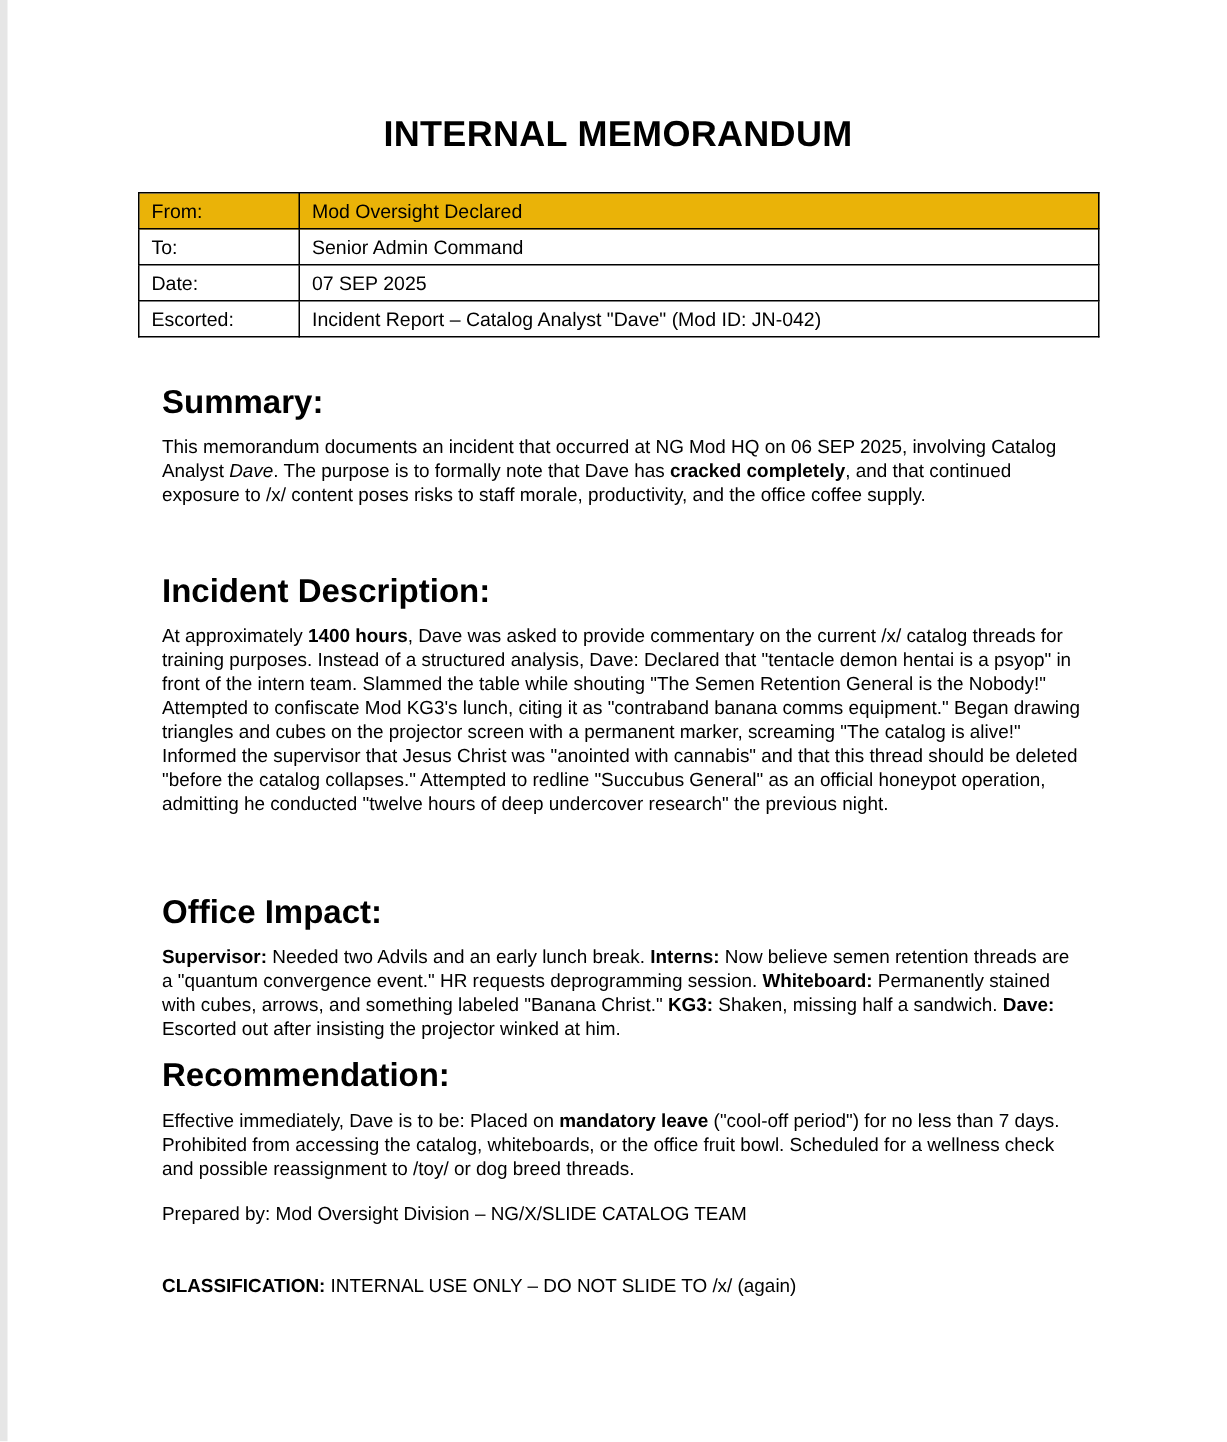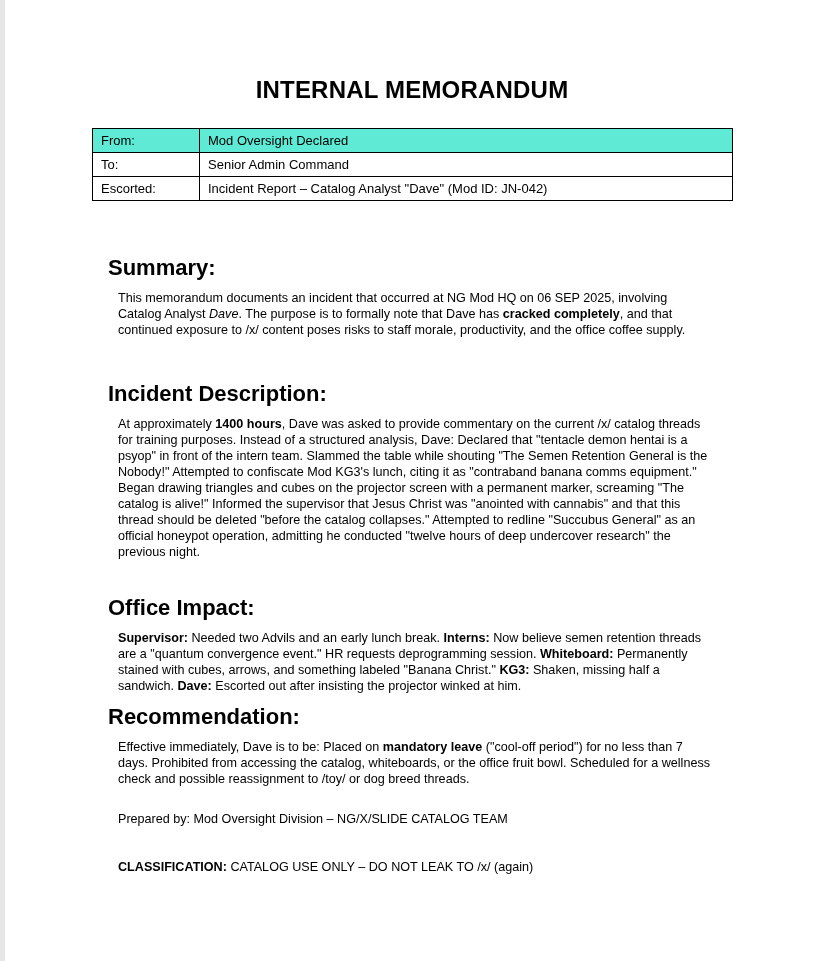--- a/index.html
+++ b/index.html
@@ -20,28 +20,28 @@
       text-align: center; font-weight: bold; font-size: 24px; letter-spacing: 0.2px;
     }
     table.meta {
       position: absolute; top: 128px; left: 92px; width: 641px;
       border-collapse: collapse; font-size: 13px;
     }
     table.meta td {
       border: 1px solid #000; height: 23px; padding: 0 0 0 8px;
       vertical-align: middle;
     }
-    table.meta tr.header td { background: #5eead4; }
+    table.meta tr.header td { background: #eab308; }
     table.meta td.label { width: 98px; }
     table.meta { border: 1.5px solid #000; }
     h2 {
       font-size: 22px; font-weight: bold; margin: 0 0 10px 0; line-height: 24px;
     }
     p {
-      font-size: 12.6px; line-height: 16px; margin: 10px;
+      font-size: 12.6px; line-height: 16px; margin: 0;
     }
     .s1 { position: absolute; top: 256px; }
     .s2 { position: absolute; top: 382px; }
     .s3 { position: absolute; top: 596px; }
     .s4 { position: absolute; top: 705px; }
     .signoff { position: absolute; top: 801px; }
     .classification { position: absolute; top: 849px; }
     .abs { left: 108px; width: 612px; }
   </style>
 </head>
@@ -54,20 +54,24 @@
 
   <table class="meta">
     <tbody>
         <tr class="header">
       <td class="label">From:</td>
       <td>Mod Oversight Declared</td>
     </tr>
     <tr>
       <td class="label">To:</td>
       <td>Senior Admin Command</td>
+    </tr>
+    <tr>
+      <td class="label">Date:</td>
+      <td>07 SEP 2025</td>
     </tr>
     <tr>
       <td class="label">Escorted:</td>
       <td>Incident Report – Catalog Analyst "Dave" (Mod ID: JN-042)</td>
     </tr>
   </tbody>
     </table>
 
   <div class="abs s1">
     <h2>Summary:</h2>
@@ -87,15 +91,15 @@
   <div class="abs s4">
     <h2>Recommendation:</h2>
     <p><span>Effective immediately, Dave is to be: Placed on </span><b>mandatory leave</b><span> ("cool-off period") for no less than 7 days. Prohibited from accessing the catalog, whiteboards, or the office fruit bowl. Scheduled for a wellness check and possible reassignment to /toy/ or dog breed threads.</span></p>
   </div>
 
   <div class="abs signoff">
     <p>Prepared by: Mod Oversight Division – NG/X/SLIDE CATALOG TEAM</p>
   </div>
 
   <div class="abs classification">
-    <p><b>CLASSIFICATION:</b><span> CATALOG USE ONLY – DO NOT LEAK TO /x/ (again)</span></p>
+    <p><b>CLASSIFICATION:</b><span> INTERNAL USE ONLY – DO NOT SLIDE TO /x/ (again)</span></p>
   </div>
 </div>
 
 </body></html>

